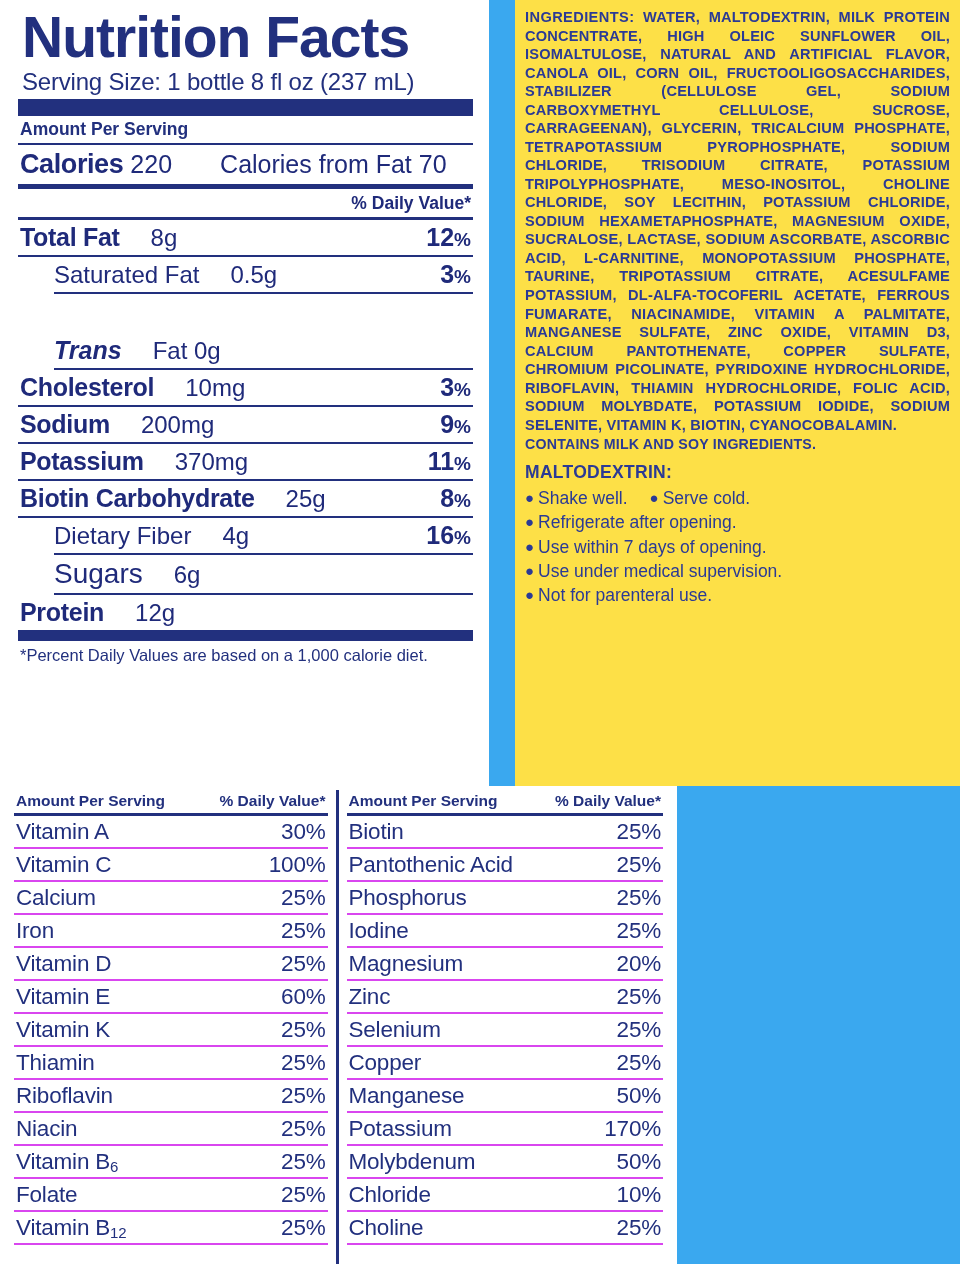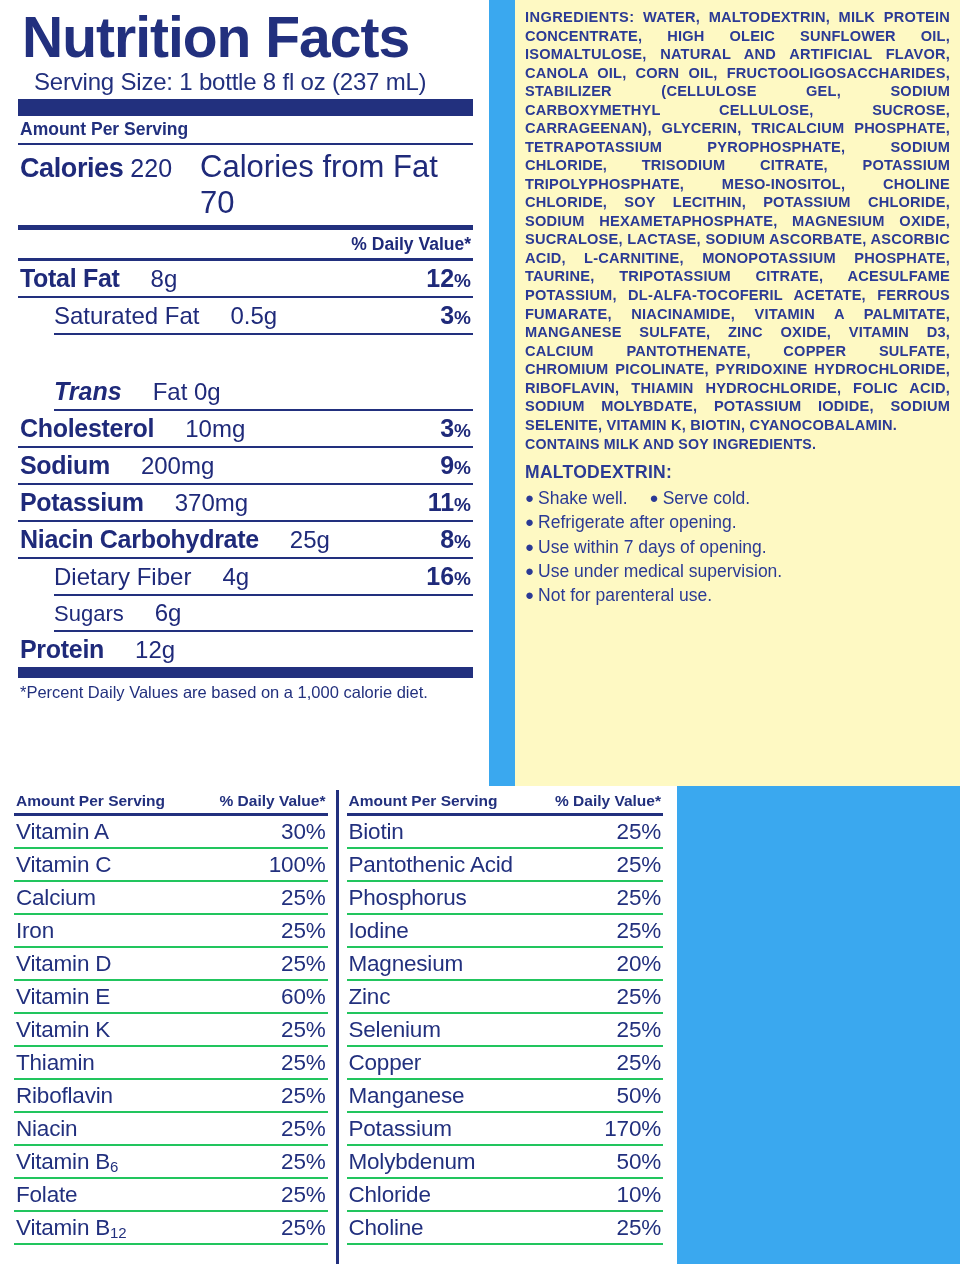--- a/index.html
+++ b/index.html
@@ -20,21 +20,21 @@
     inset: 0;
   }
 
   
   .ingredients-panel {
     position: absolute;
     left: 515px;
     top: 0px;
     width: 445px;
     height: 786px;
-    background: #fef9c3;
+    background: #fde047;
     box-sizing: border-box;
     padding: 8px 10px 6px 10px;
   }
   .ing-text {
     font-family: "Liberation Sans Narrow", "Liberation Sans", sans-serif;
     font-size: 14.6px;
     line-height: 1.27;
     color: #2b3a95;
     text-align: justify;
     letter-spacing: 0.2px;
@@ -96,21 +96,21 @@
     font-size: 57px;
     font-weight: 700;
     letter-spacing: -1px;
     line-height: 1.05;
     color: #22307e;
     margin: 2px 0 0 4px;
   }
   .nf-serving {
     font-size: 24px;
     color: #22307e;
-    margin: 0 0 2px 16px;
+    margin: 0 0 2px 4px;
     letter-spacing: -0.2px;
   }
   .rule-thick {
     height: 17px;
     background: #22307e;
     margin: 3px 0 0 0;
   }
   .rule-med {
     height: 5px;
     background: #22307e;
@@ -137,22 +137,22 @@
   .cal-label {
     font-size: 27px;
     font-weight: 700;
     letter-spacing: -0.4px;
   }
   .cal-val {
     font-size: 25px;
     margin-left: 7px;
   }
   .cal-fat {
-    font-size: 31px;
-    margin-left: 28px;
+    font-size: 25px;
+    margin-left: 48px;
   }
   .dv-row {
     text-align: right;
     font-size: 17.5px;
     font-weight: 700;
     padding: 4px 2px 3px 0;
   }
   .nrow {
     display: flex;
     align-items: baseline;
@@ -238,21 +238,21 @@
     height: 3px;
     background: #22307e;
   }
   .vit-row {
     display: flex;
     justify-content: space-between;
     align-items: baseline;
     font-size: 22.5px;
     padding: 3px 2px 2px 2px;
     color: #22307e;
-    border-bottom: 2px solid #22c55e;
+    border-bottom: 2px solid #d946ef;
     letter-spacing: -0.2px;
   }
   .vit-row sub {
     font-size: 15px;
     vertical-align: -3px;
   }
   .vit-row .v {
     font-size: 22.5px;
   }
 </style>
@@ -320,37 +320,37 @@
         <div class="nrow">
           <div class="nm">
             <span class="b">Potassium</span>
             <span class="n">370mg</span>
           </div>
           <div class="pct">11<span class="sm">%</span></div>
         </div>
         <div class="rule-hair"></div>
         <div class="nrow">
           <div class="nm">
-            <span class="b">Niacin Carbohydrate</span>
+            <span class="b">Biotin Carbohydrate</span>
             <span class="n">25g</span>
           </div>
           <div class="pct">8<span class="sm">%</span></div>
         </div>
         <div class="rule-hair"></div>
         <div class="nrow indent">
           <div class="nm">
             <span class="n2" style="font-size: 24px;">Dietary Fiber</span>
             <span class="n">4g</span>
           </div>
           <div class="pct">16<span class="sm">%</span></div>
         </div>
         <div class="sub-rule"></div>
         <div class="nrow indent">
           <div class="nm">
-            <span class="n2" style="font-size: 22px;">Sugars</span>
+            <span class="n2" style="font-size: 28px;">Sugars</span>
             <span class="n">6g</span>
           </div>
           <div class="pct"></div>
         </div>
         <div class="sub-rule"></div>
         <div class="nrow">
           <div class="nm">
             <span class="b">Protein</span>
             <span class="n">12g</span>
           </div>

